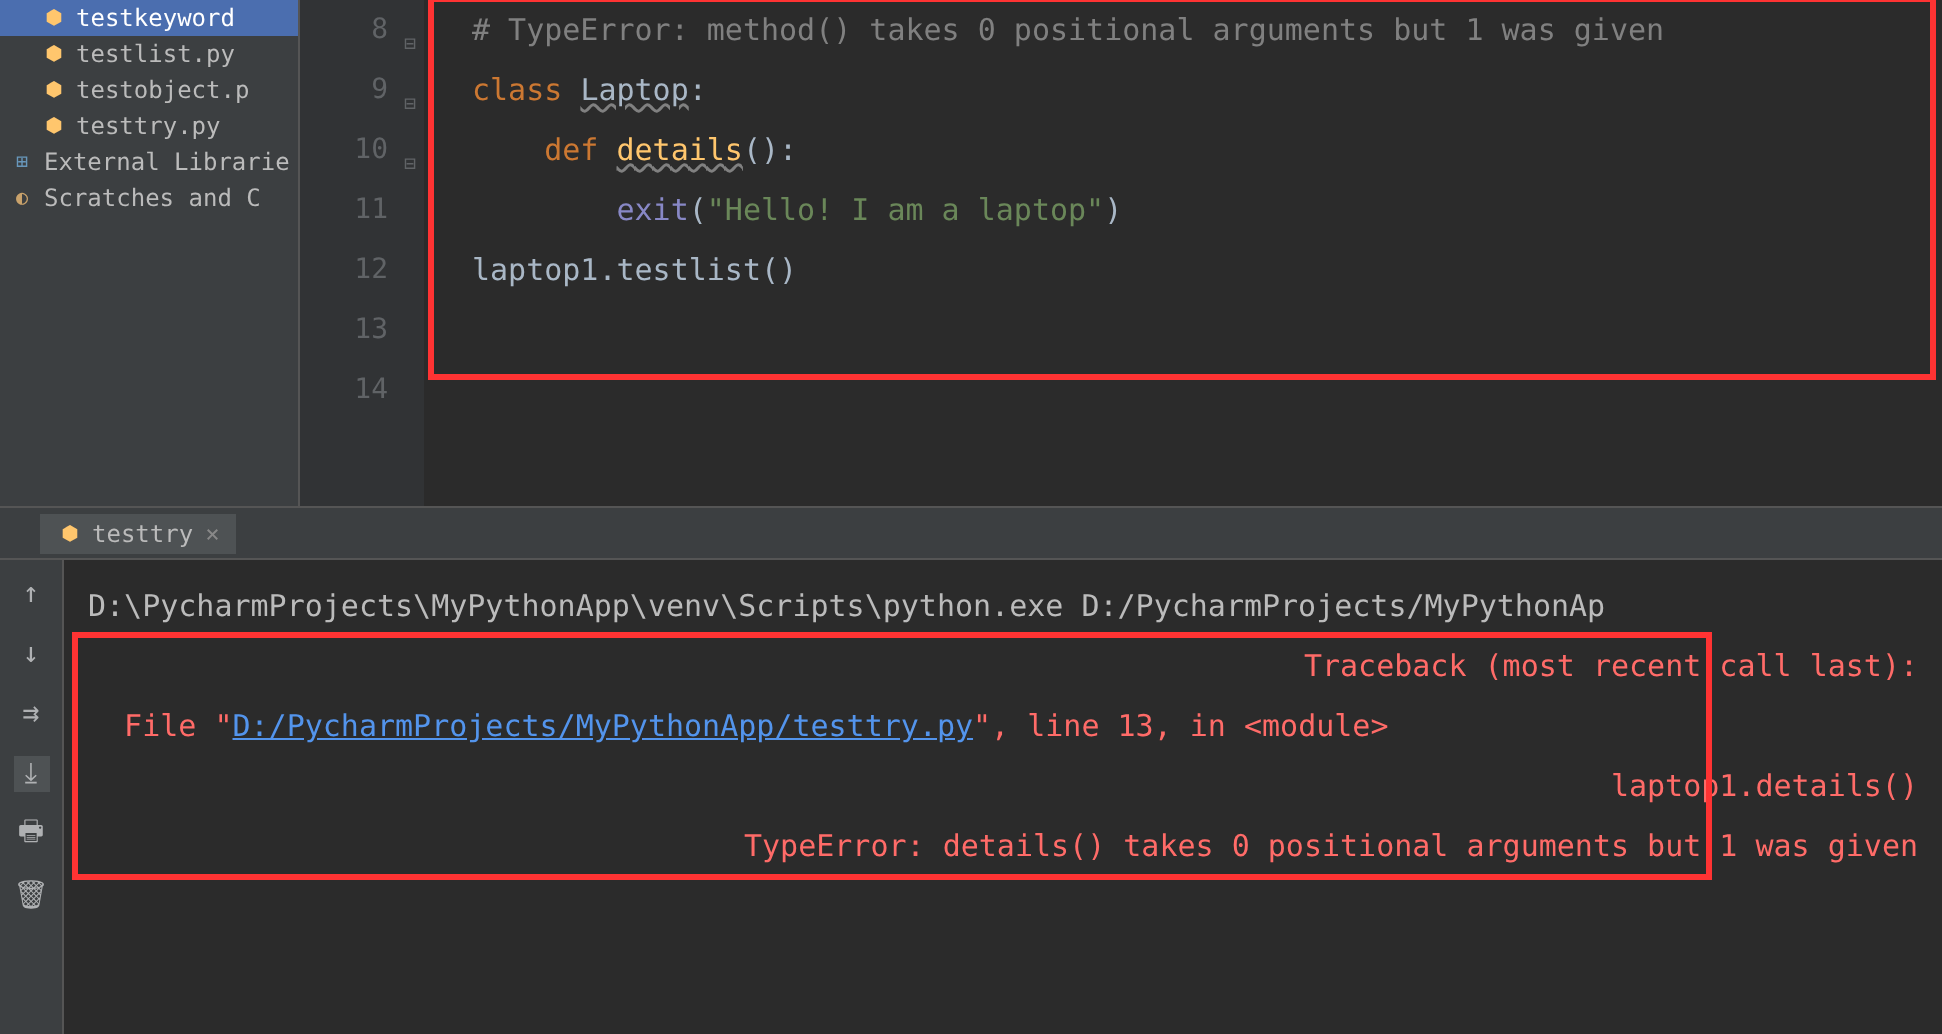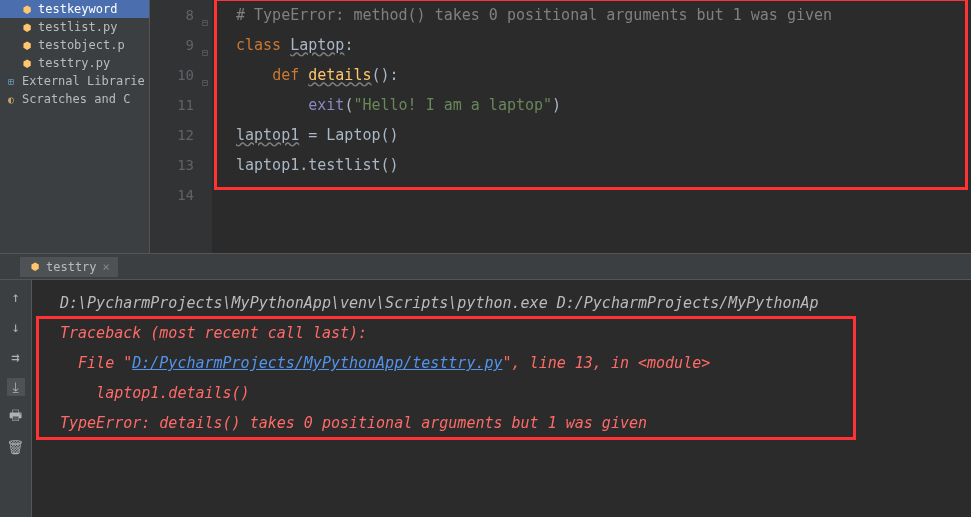--- a/index.html
+++ b/index.html
@@ -164,32 +164,31 @@
       height: 18px;
       display: flex;
       align-items: center;
       justify-content: center;
       color: #afb1b3;
       cursor: pointer;
       font-size: 14px;
     }
     .console-output {
       flex: 1;
-      padding: 8px 28px;
+      padding: 8px 12px;
       font-size: 15px;
       line-height: 30px;
       position: relative;
-      font-style: italic;
     }
     .out-line {
       white-space: pre;
       height: 30px;
     }
     .out-normal { color: #bbbbbb; }
-    .out-error { color: #ff6b68; }
+    .out-error { color: #ff6b68; text-align: right; }
     .out-link { color: #5394ec; text-decoration: underline; cursor: pointer; }
     .red-box-console {
       position: absolute;
       border: 3px solid #ff3333;
       pointer-events: none;
     }
   </style>
 </head>
 <body>
 
@@ -229,21 +228,20 @@
       <div class="gutter-line"><span>11</span></div>
       <div class="gutter-line"><span>12</span></div>
       <div class="gutter-line"><span>13</span></div>
       <div class="gutter-line"><span>14</span></div>
     </div>
     <div class="code-content">
       <div class="code-line"><span class="comment"># TypeError: method() takes 0 positional arguments but 1 was given</span></div>
       <div class="code-line"><span class="keyword">class </span><span class="classname">Laptop</span><span class="normal">:</span></div>
       <div class="code-line">    <span class="keyword">def </span><span class="funcname">details</span><span class="normal">():</span></div>
       <div class="code-line">        <span class="builtin">exit</span><span class="normal">(</span><span class="string">"Hello! I am a laptop"</span><span class="normal">)</span></div>
-      <div class="code-line"><span class="varname">laptop1</span><span class="normal"> = </span><span class="normal">Laptop</span><span class="normal">()</span></div>
       <div class="code-line"><span class="normal">laptop1</span><span class="normal">.testlist()</span></div>
       <div class="code-line"></div>
     </div>
     <div class="red-box-editor" style="top:-2px;left:64px;width:754px;height:192px;"></div>
   </div>
 </div>
 
 <div class="bottom-area">
   <div class="tab-bar">
     <div class="tab">

